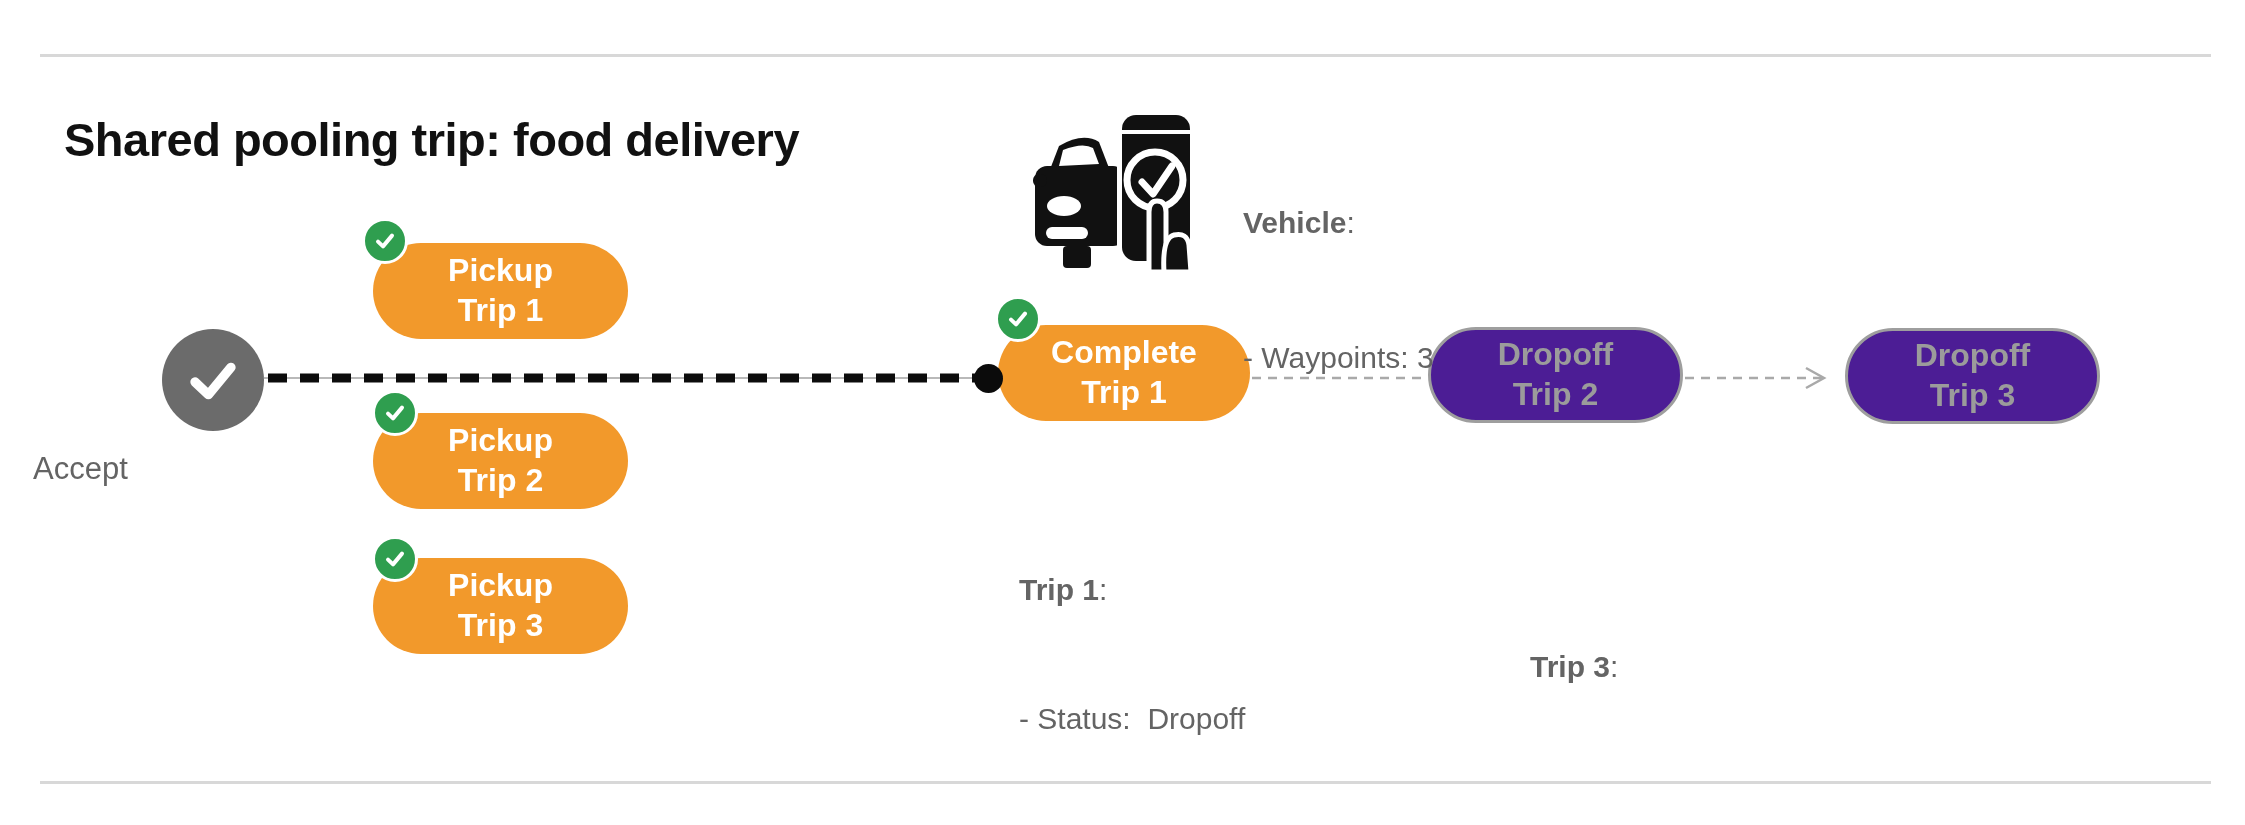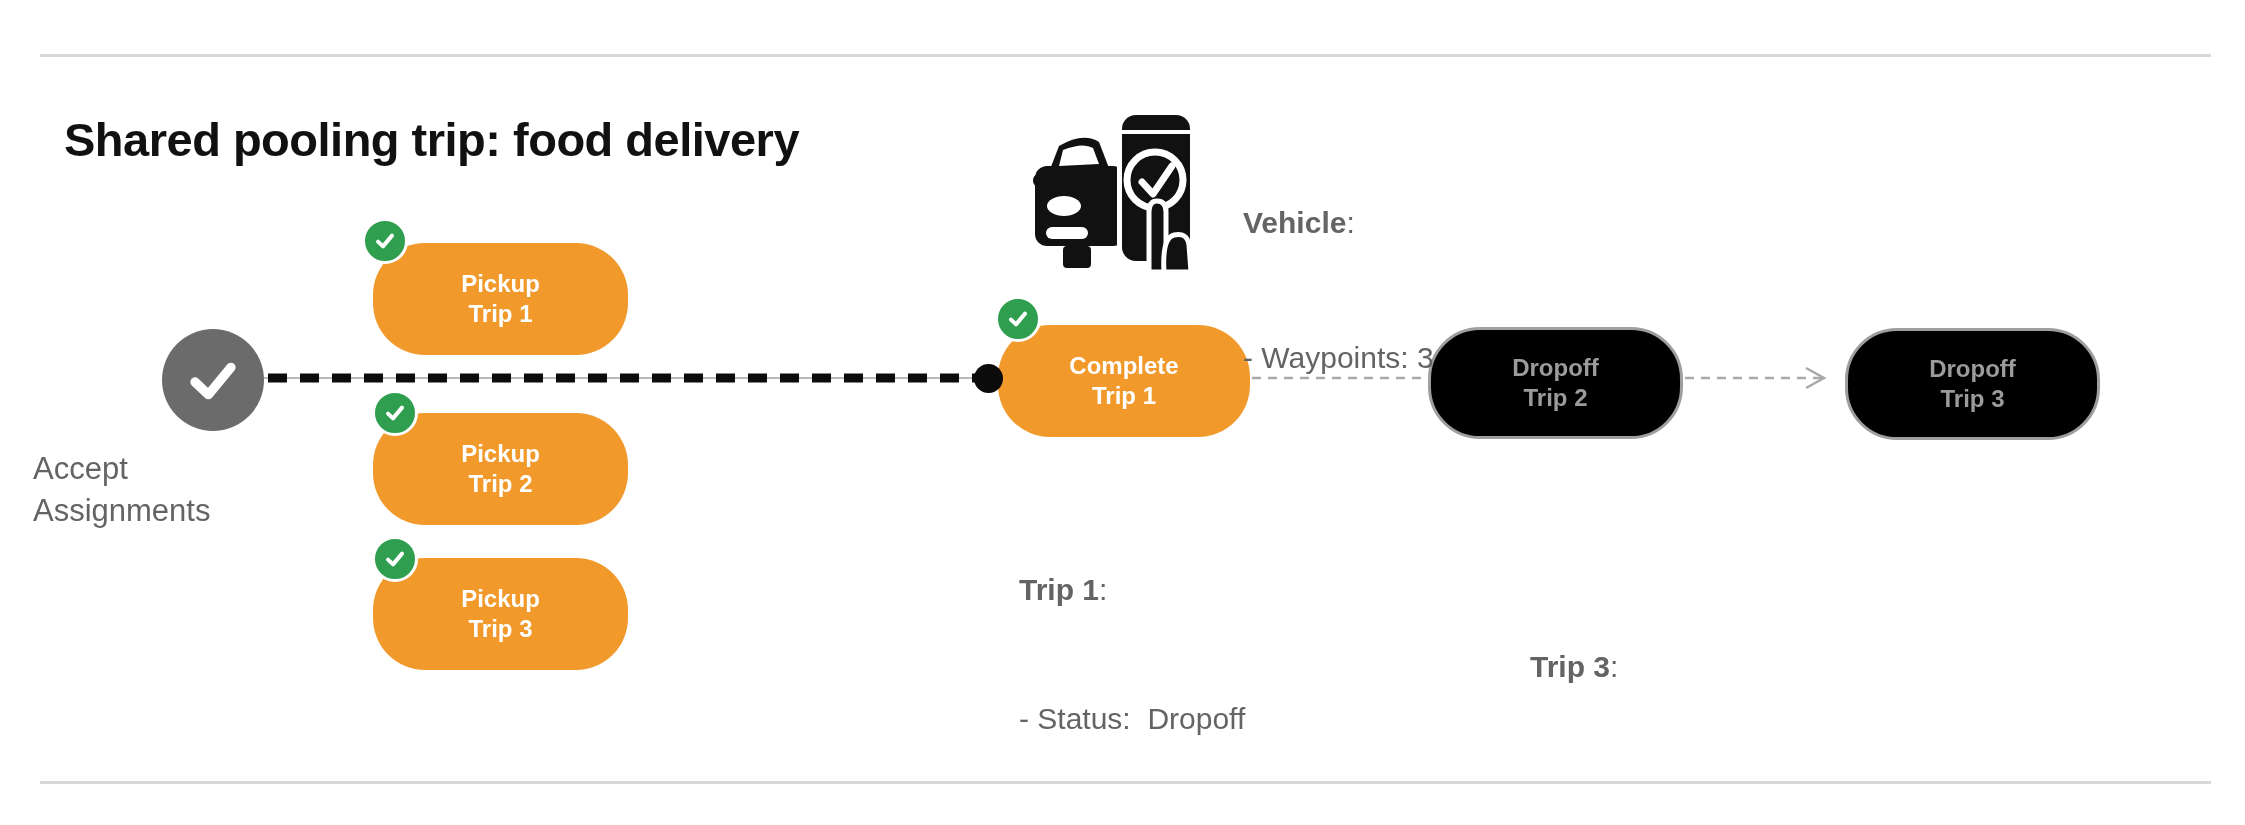--- a/index.html
+++ b/index.html
@@ -22,26 +22,26 @@
 
   .start-circle{
     position:absolute;left:162px;top:329px;width:102px;height:102px;border-radius:50%;
     background:var(--node_gray);z-index:2;display:flex;align-items:center;justify-content:center;
   }
   .start-label{
     position:absolute;left:33px;top:448px;width:360px;text-align:left;z-index:2;
     font-size:31px;line-height:42px;color:var(--text_gray);
   }
   .pill{
-    position:absolute;width:255px;height:112px;border-radius:52px;z-index:2;
+    position:absolute;width:255px;height:96px;border-radius:52px;z-index:2;
     display:flex;flex-direction:column;align-items:center;justify-content:center;
-    font-weight:bold;font-size:24px;line-height:1.24;text-align:center;box-sizing:border-box;
+    font-weight:bold;font-size:32px;line-height:1.24;text-align:center;box-sizing:border-box;
   }
   .pill.orange{background:var(--orange);color:#ffffff;}
-  .pill.ghost{background:#000000;border:3px solid var(--border_gray);color:var(--muted_gray);}
+  .pill.ghost{background:#4c1d95;border:3px solid var(--border_gray);color:var(--muted_gray);}
   #pickup1{left:373px;top:243px;}
   #pickup2{left:373px;top:413px;}
   #pickup3{left:373px;top:558px;}
   #complete{left:998px;top:325px;width:252px;}
   #dropoff2{left:1428px;top:327px;}
   #dropoff3{left:1845px;top:328px;}
 
   .badge{
     position:absolute;width:40px;height:40px;border-radius:50%;background:var(--green);
     border:3px solid #ffffff;z-index:3;display:flex;align-items:center;justify-content:center;
@@ -86,21 +86,20 @@
     <path class="arrowhead" d="M1806 368 L1824 378 L1806 388"></path>
   </svg>
 
   <div class="start-circle">
     <svg width="68" height="68" viewBox="0 0 102 102">
       <polyline points="24,54 44,73 78,32" fill="none" stroke="#ffffff" stroke-width="14" stroke-linecap="round" stroke-linejoin="round"></polyline>
     </svg>
   </div>
   <div class="start-label">
     <div>Accept</div>
-    <div>Assignments</div>
   </div>
 
   <div class="pill orange" id="pickup1">
     <span>Pickup</span>
     <span>Trip 1</span>
   </div>
   <div class="pill orange" id="pickup2">
     <span>Pickup</span>
     <span>Trip 2</span>
   </div>

